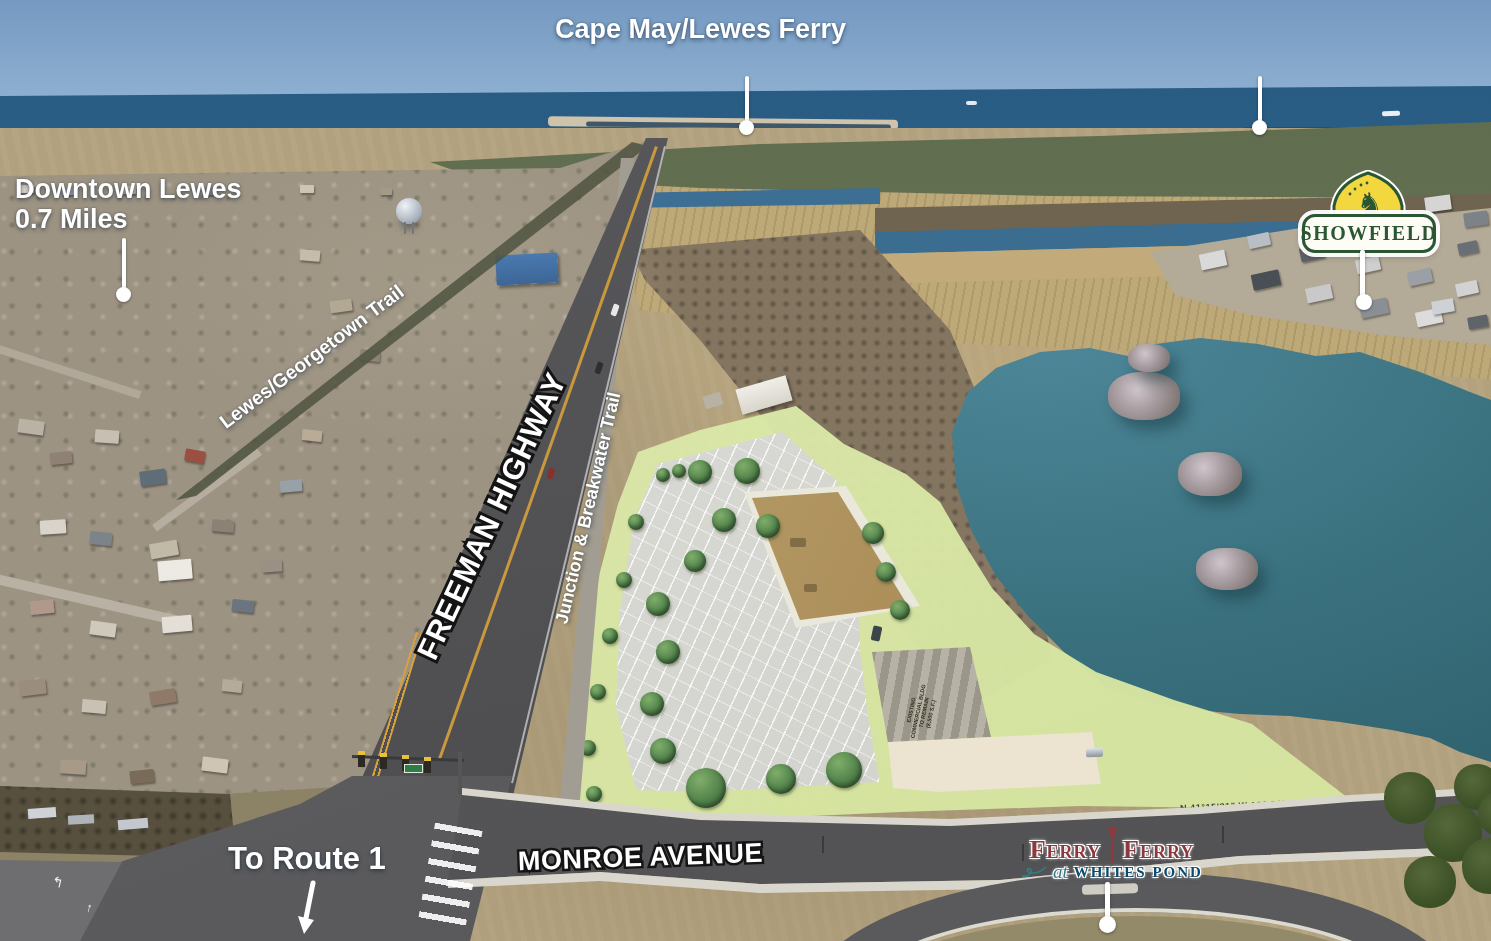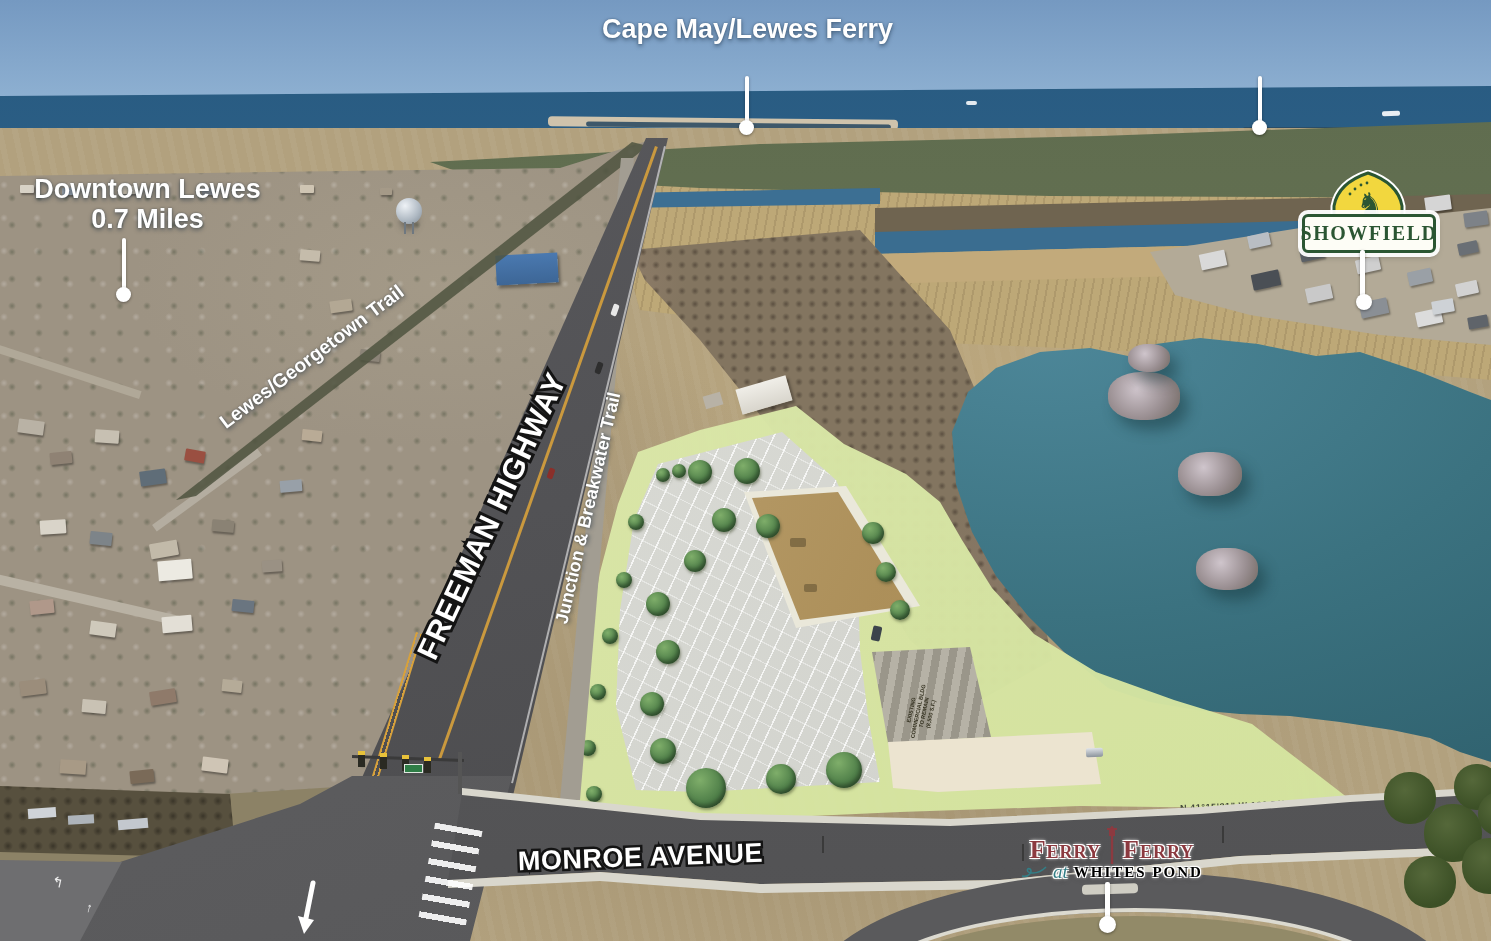--- a/index.html
+++ b/index.html
@@ -2,21 +2,21 @@
 <html><head>
 <meta charset="utf-8">
 <style>
   html,body{margin:0;padding:0;background:#1b1b1b;font-family:"Liberation Sans",sans-serif;}
   #stage{position:relative;width:1491px;height:941px;margin:0 auto;overflow:hidden;background:#b0a07f;}
   .layer{position:absolute;inset:0;}
   .abs{position:absolute;}
   
   .ann{position:absolute;color:#fff;font-weight:bold;line-height:1.12;
        text-shadow:0 2px 4px rgba(10,30,50,.5),0 0 2px rgba(10,30,50,.35);}
-  .ann-center{text-align:center;}
+  .ann-center{}
   .outline-wrap{position:relative;display:inline-block;white-space:nowrap;}
   .txt-stroke{position:absolute;left:0;top:0;color:#141414;-webkit-text-stroke:6px #141414;z-index:0;}
   .txt-fill{position:relative;z-index:1;color:#fff;}
   .leader{position:absolute;background:#fff;width:4px;border-radius:2px;
           box-shadow:0 1px 3px rgba(0,0,0,.35);}
   .leader-dot{position:absolute;background:#fff;border-radius:50%;
           box-shadow:0 1px 3px rgba(0,0,0,.4);}
   
   .house{position:absolute;border-radius:1px;box-shadow:1px 2px 2px rgba(0,0,0,.35);}
   .tree{position:absolute;border-radius:50%;
@@ -337,36 +337,37 @@
 
   <div class="ann" style="left:588px;top:508px;transform:translate(-50%,-50%) rotate(-77deg);font-size:18px;white-space:nowrap;">Junction &amp; Breakwater Trail</div>
 
   <div class="abs" style="left:518px;top:842px;transform:rotate(-2deg);">
     <span class="outline-wrap" style="font-size:27px;font-weight:bold;letter-spacing:.5px;">
       <span class="txt-stroke" style="-webkit-text-stroke:5px #141414;">MONROE AVENUE</span>
       <span class="txt-fill">MONROE AVENUE</span>
     </span>
   </div>
 
+  <div class="ann ann-center" style="left:228px;top:842px;width:185px;font-size:31px;">To Route 1</div>
   <svg class="abs" style="left:294px;top:880px;" width="32" height="56" viewBox="0 0 32 56">
     <line x1="19" y1="3" x2="12" y2="38" stroke="#fff" stroke-width="5" stroke-linecap="round"></line>
     <polygon points="4,36 20,40 10,54" fill="#fff"></polygon>
   </svg>
 
   <div class="abs" style="left:1298px;top:170px;width:140px;height:80px;">
     <svg class="abs" style="left:26px;top:0;" width="88" height="52" viewBox="0 0 88 52">
       <path d="M44 3 C26 9 13 19 10 36 L10 51 L78 51 L78 36 C75 19 62 9 44 3 Z" fill="#f2d73e" stroke="#ffffff" stroke-width="7"></path>
       <path d="M44 3 C26 9 13 19 10 36 L10 51 L78 51 L78 36 C75 19 62 9 44 3 Z" fill="#f2d73e" stroke="#2b5633" stroke-width="3"></path>
       <text x="46" y="44" text-anchor="middle" font-family="DejaVu Sans" font-size="30" fill="#2b5633">♞</text>
       <circle cx="26" cy="24" r="1.4" fill="#2b5633"></circle>
         <circle cx="31" cy="19" r="1.4" fill="#2b5633"></circle>
       <circle cx="37" cy="15" r="1.4" fill="#2b5633"></circle>
         <circle cx="43" cy="13" r="1.4" fill="#2b5633"></circle>
     </svg>
-    <div class="sf-plaque" style="left:4px;top:44px;width:128px;height:33px;font-size:20px;">
+    <div class="sf-plaque" style="left:4px;top:44px;width:128px;height:33px;font-size:20px;border-radius:13px;">
       <span>SHOWFIELD</span>
     </div>
   </div>
   <div class="leader" style="left:1360px;top:250px;height:48px;width:5px;"></div>
   <div class="leader-dot" style="left:1356px;top:294px;width:16px;height:16px;"></div>
 
   <div class="abs ann-center" style="left:1012px;top:826px;width:200px;">
     <div style="display:flex;align-items:flex-end;justify-content:center;gap:5px;font-family:'Liberation Serif',serif;font-weight:bold;color:#8c3a40;font-size:26px;letter-spacing:1px;line-height:1;">
       <span class="ot-halo" style="font-variant:small-caps;">Ferry</span>
       <svg width="12" height="38" viewBox="0 0 12 38" style="margin-bottom:-1px;">
@@ -375,19 +376,19 @@
         <line x1="1" y1="3" x2="11" y2="3" stroke="#8c3a40" stroke-width="2"></line>
         <circle cx="6" cy="1.5" r="1.5" fill="#8c3a40"></circle>
       </svg>
       <span class="ot-halo" style="font-variant:small-caps;">Ferry</span>
     </div>
     <div style="display:flex;align-items:center;justify-content:center;gap:6px;margin-top:-2px;">
       <svg width="26" height="14" viewBox="0 0 26 14">
           <path d="M1 11 C8 13 12 6 9 4 C6 2 4 8 12 8 C18 8 22 5 25 2" fill="none" stroke="#337e86" stroke-width="1.6"></path>
         </svg>
       <span class="ot-halo" style="font-family:'Liberation Serif',serif;font-style:italic;color:#337e86;font-size:19px;">at</span>
-      <span class="ot-halo" style="font-family:'Liberation Serif',serif;font-weight:bold;color:#000000;font-size:15px;letter-spacing:2px;">WHITES POND</span>
+      <span class="ot-halo" style="font-family:'Liberation Serif',serif;font-weight:bold;color:#0c4a6e;font-size:15px;letter-spacing:2px;">WHITES POND</span>
     </div>
   </div>
   <div class="leader" style="left:1105px;top:882px;height:38px;width:5px;"></div>
   <div class="leader-dot" style="left:1099px;top:916px;width:17px;height:17px;"></div>
 
 </div>
 
 </body></html>

